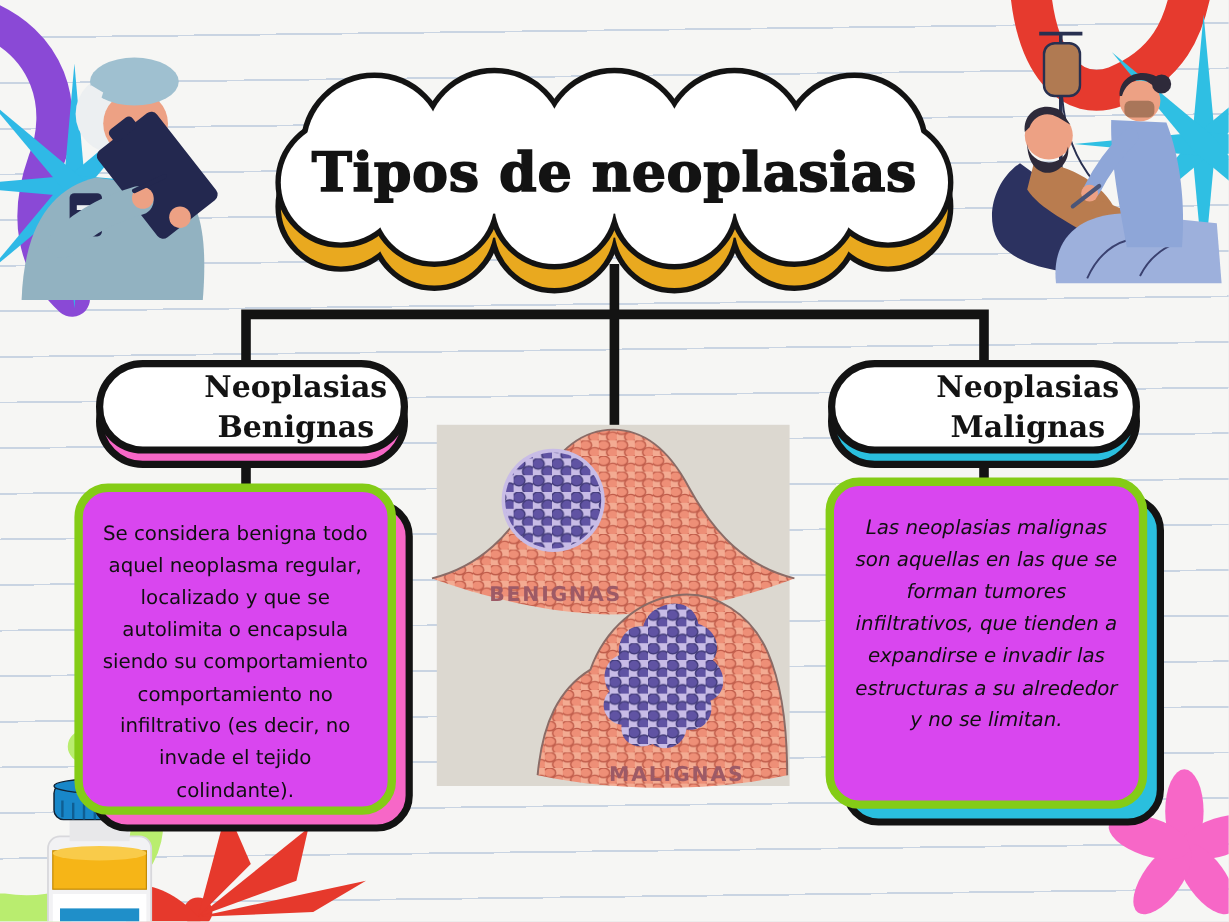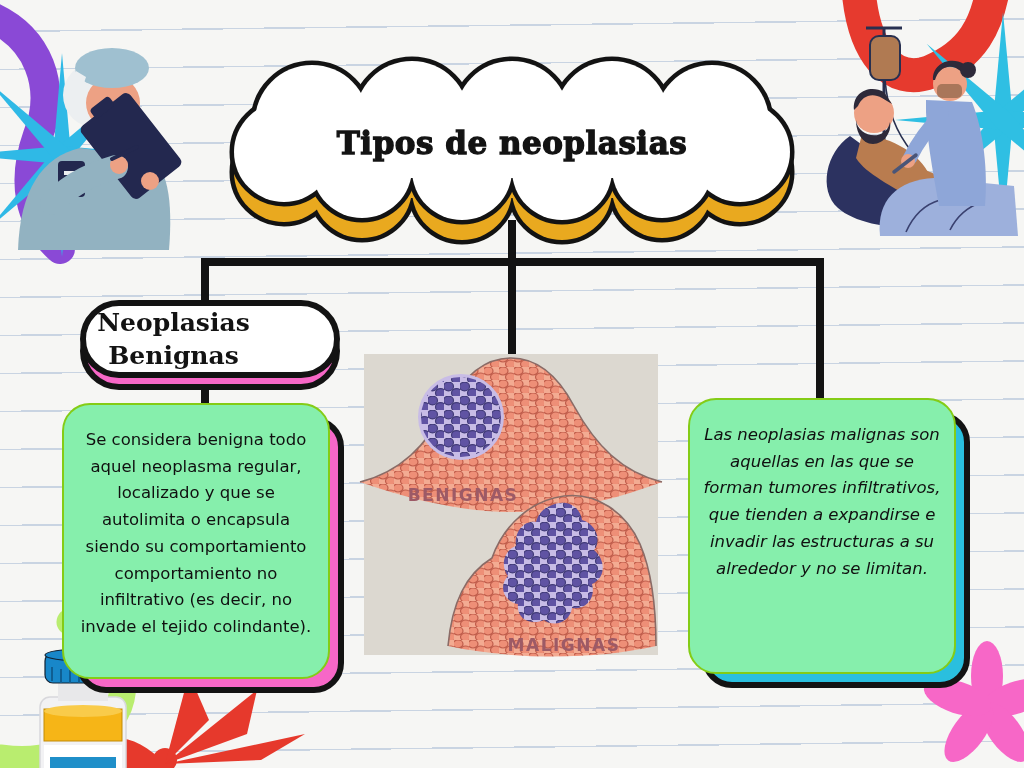--- a/index.html
+++ b/index.html
@@ -8,39 +8,39 @@
   
   #canvas::before{content:"";position:absolute;inset:-50px;z-index:0;
     background:repeating-linear-gradient(180deg,transparent 0 36.5px,#c9d4e2 36.5px 38px);
     transform:rotate(-0.7deg);}
   .abs{position:absolute;}
   svg{display:block;overflow:visible;}
   
   #title-cloud{left:227px;top:60px;width:570px;height:180px;z-index:5;}
   #title-text{left:227px;top:110px;width:570px;height:66px;z-index:6;
     display:flex;align-items:center;justify-content:center;
-    font-family:"DejaVu Serif",serif;font-weight:bold;font-size:31px;color:#131313;
+    font-family:"DejaVu Serif",serif;font-weight:bold;font-size:45px;color:#131313;
     -webkit-text-stroke:1.3px #131313;letter-spacing:.5px;}
   
   #connectors{left:0;top:0;width:1024px;height:768px;z-index:1;}
   
   .pill{z-index:4;width:260px;height:78px;}
   .pill .accent{position:absolute;left:0;right:0;top:12px;bottom:-12px;
     border:6px solid #131313;border-radius:42px;}
   .pill .face{position:absolute;inset:0;background:#fff;border:6px solid #131313;
-    border-radius:42px;display:flex;align-items:center;justify-content:flex-start;text-align:center;}
+    border-radius:42px;display:flex;align-items:center;justify-content:flex-end;text-align:center;}
   .pill .face span{display:block;width:175px;font-family:"DejaVu Serif",serif;
     font-weight:bold;font-size:25px;line-height:33px;color:#131313;}
   #pill-benign{left:80px;top:300px;}
   #pill-malign{left:690px;top:300px;}
   
   .notecard{z-index:4;width:268px;height:276px;}
   .notecard .accent{position:absolute;left:14px;top:14px;right:-14px;bottom:-14px;
     border:6px solid #131313;border-radius:30px;}
-  .notecard .face{position:absolute;inset:0;background:#86efac;border:2px solid #84cc16;
+  .notecard .face{position:absolute;inset:0;background:#d946ef;border:7px solid #84cc16;
     border-radius:28px;display:flex;align-items:flex-start;justify-content:center;}
   .notecard .face p{margin:0;padding:22px 12px 0 12px;text-align:center;
     font-size:16.5px;line-height:1.62;color:#101010;}
   #card-benign{left:62px;top:403px;}
   #card-malign{left:688px;top:398px;font-style:italic;}
   
   #tissue-panel{left:364px;top:354px;width:294px;height:301px;z-index:3;}
   
   #deco-doctor{left:0;top:5px;width:175px;height:245px;z-index:2;}
   #deco-patient{left:822px;top:0;width:202px;height:238px;z-index:2;}
@@ -161,20 +161,26 @@
   </svg>
   <div id="title-text" class="abs">Tipos de neoplasias</div>
 
   <div id="pill-benign" class="pill abs">
     <div class="accent" style="background:#f767c7"></div>
     <div class="face">
         <span>Neoplasias Benignas</span>
       </div>
   </div>
 
+  <div id="pill-malign" class="pill abs">
+    <div class="accent" style="background:#2abfde"></div>
+    <div class="face">
+        <span>Neoplasias Malignas</span>
+      </div>
+  </div>
 
   <div id="card-benign" class="notecard abs">
     <div class="accent" style="background:#f767c7"></div>
     <div class="face">
         <p>Se considera benigna todo aquel neoplasma regular, localizado y que se autolimita o encapsula siendo su comportamiento comportamiento no infiltrativo (es decir, no invade el tejido colindante).</p>
       </div>
   </div>
 
   <div id="card-malign" class="notecard abs">
     <div class="accent" style="background:#2abfde"></div>

